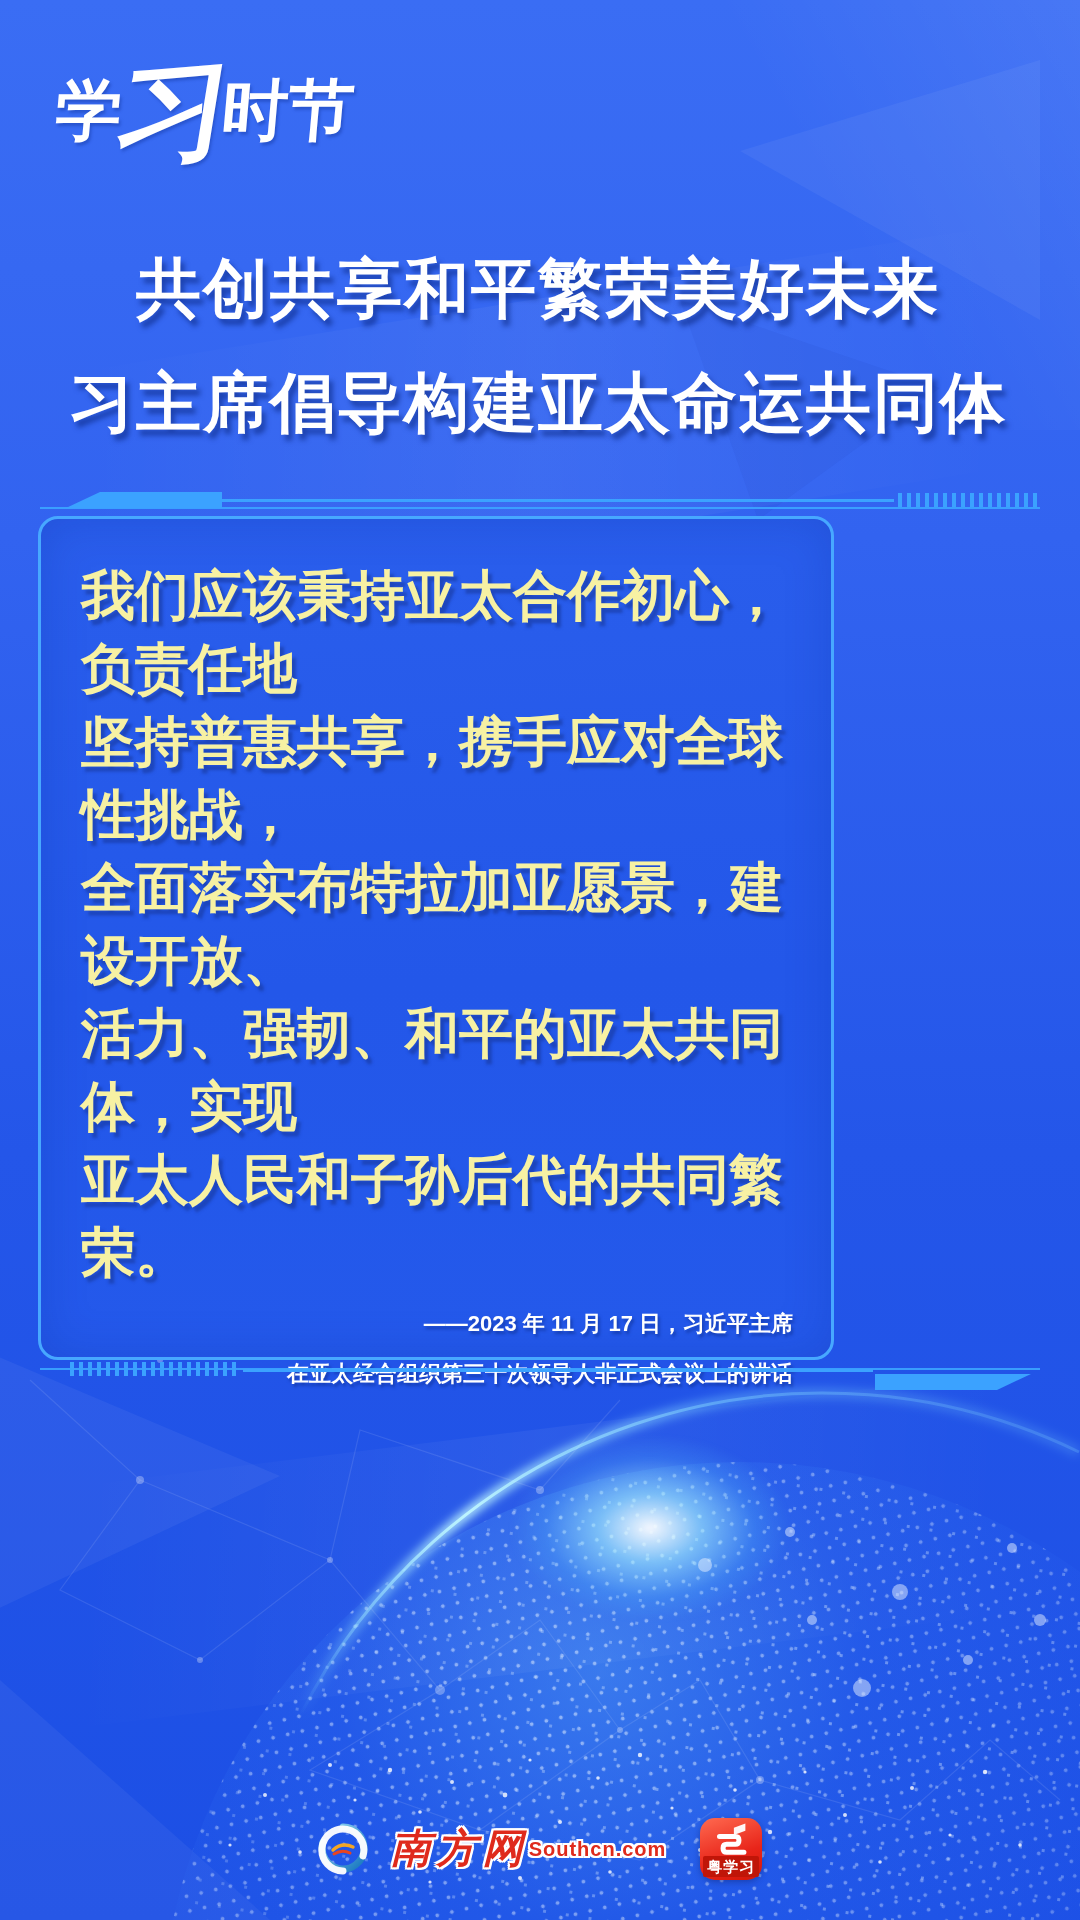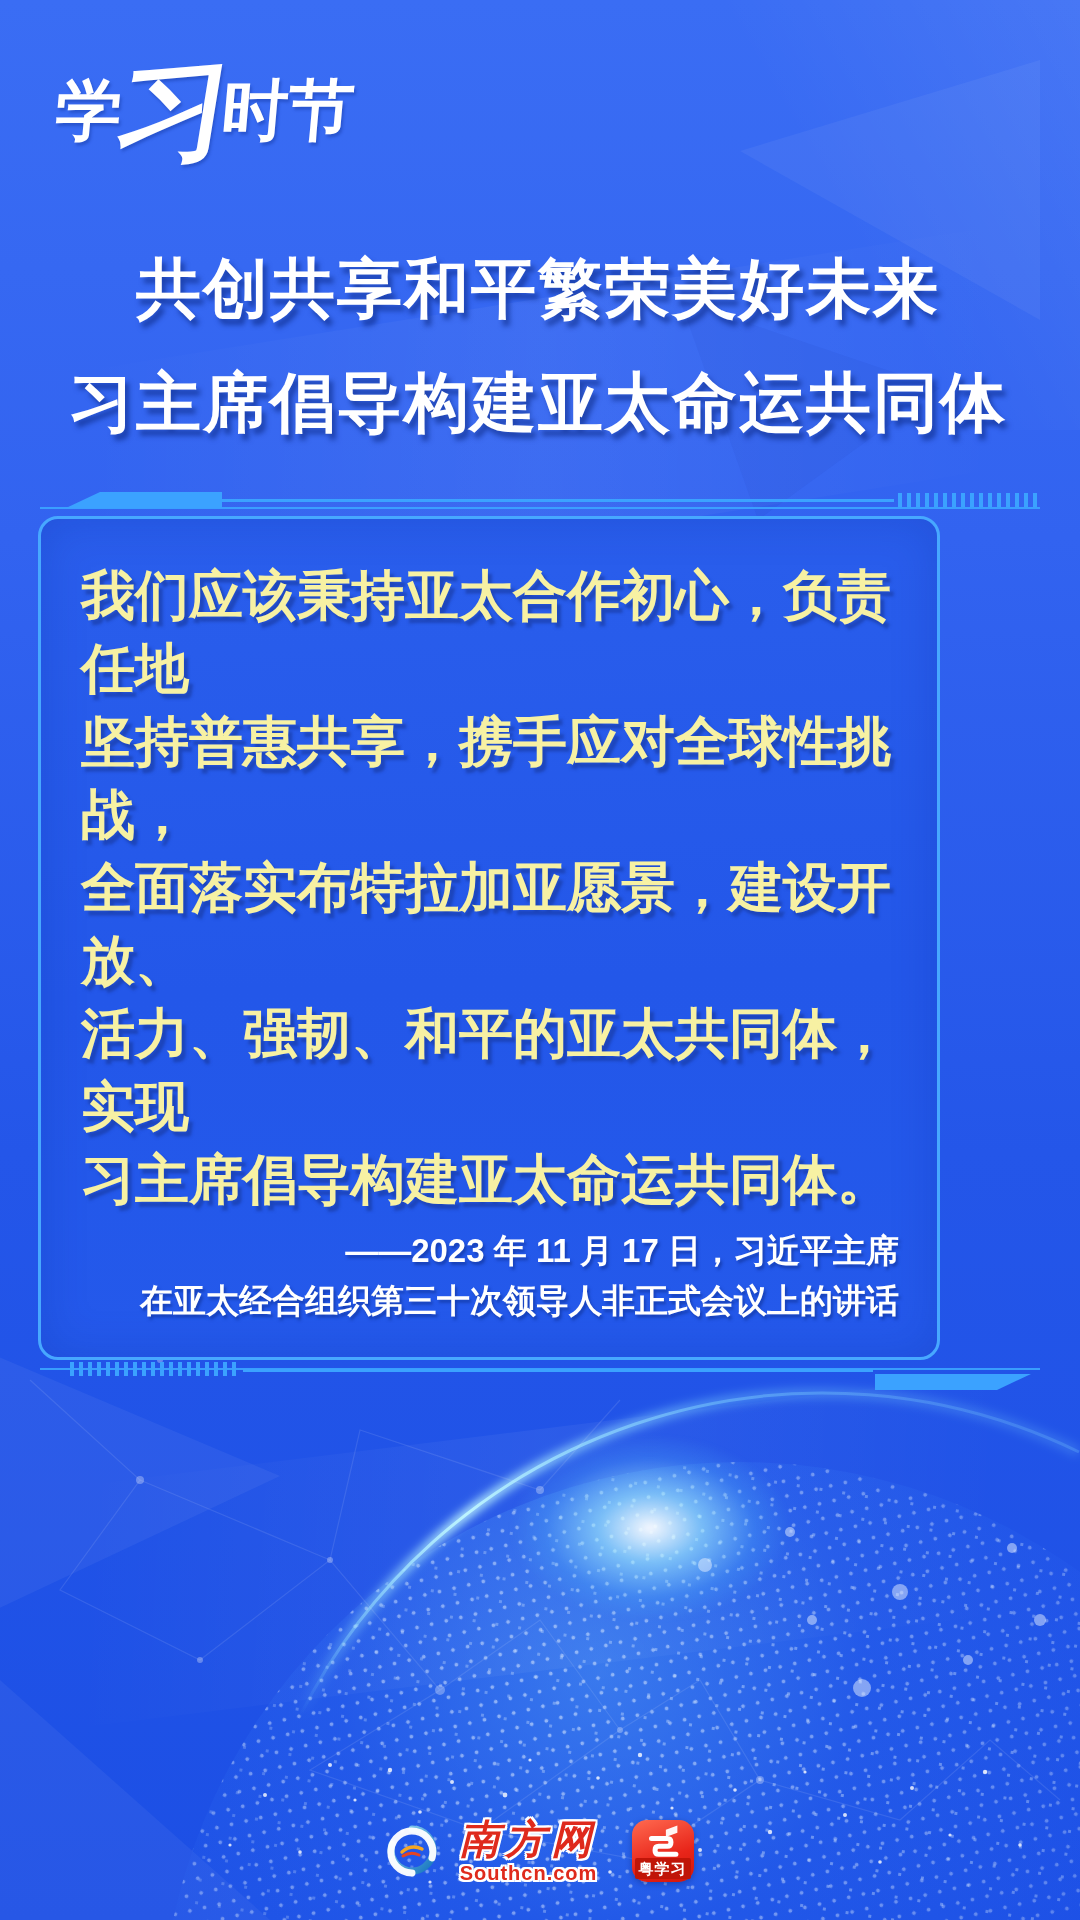--- a/index.html
+++ b/index.html
@@ -58,35 +58,35 @@
   
   .deco{position:absolute;background:#3BA2FF;pointer-events:none;}
   .tab-top{left:66px;top:492px;width:156px;height:16px;clip-path:polygon(34px 0,100% 0,100% 100%,0 100%);}
   .line-top-a{left:222px;top:499px;width:672px;height:3px;}
   .ticks-top{left:898px;top:493px;width:140px;height:14px;background:repeating-linear-gradient(90deg,#3BA2FF 0 4px,rgba(0,0,0,0) 4px 9px);}
   .line-top-b{left:40px;top:507px;width:1000px;height:2px;opacity:.95;}
   .line-bot-b{left:40px;top:1368px;width:1000px;height:2px;opacity:.95;}
   .ticks-bot{left:70px;top:1362px;width:168px;height:14px;background:repeating-linear-gradient(90deg,#3BA2FF 0 4px,rgba(0,0,0,0) 4px 9px);}
   .line-bot-a{left:243px;top:1369px;width:630px;height:3px;}
   .tab-bot{left:875px;top:1374px;width:156px;height:16px;clip-path:polygon(0 0,100% 0,calc(100% - 34px) 100%,0 100%);}
-  .card{position:absolute;left:38px;top:516px;width:902px;height:844px;box-sizing:border-box;
+  .card{position:absolute;left:38px;top:516px;width:796px;height:844px;box-sizing:border-box;
     border:3px solid #47A8FF;border-radius:20px;
     background:linear-gradient(178deg,#2A5EEC 0%,#2357E9 55%,#2459EB 100%);
     box-shadow:inset 0 0 46px rgba(10,40,150,.22);}
   .quote-paragraph{margin:40px 40px 0;color:#F7F1A3;font-weight:700;font-size:54px;line-height:73px;
     text-shadow:4px 5px 3px rgba(22,52,150,.55);letter-spacing:0;}
   .quote-highlights{margin-top:4px;text-align:center;color:#F7F1A3;font-weight:800;
     font-size:57px;line-height:72px;text-shadow:4px 5px 3px rgba(22,52,150,.55);}
   .attribution{margin-top:10px;padding-right:38px;text-align:right;color:#fff;font-weight:700;
-    font-size:33px;line-height:50px;text-shadow:2px 3px 3px rgba(10,40,130,.5);}
+    font-size:22px;line-height:50px;text-shadow:2px 3px 3px rgba(10,40,130,.5);}
   
   .footer{position:absolute;left:0;top:1818px;width:1080px;display:flex;justify-content:center;
     align-items:center;gap:34px;}
   .southcn{display:flex;align-items:center;gap:8px;}
-  .southcn-text{display:flex;flex-direction:column;align-items:center;margin-left:15px;}
+  .southcn-text{display:flex;flex-direction:row;align-items:center;margin-left:15px;}
   .outline-red{color:#DF2A1C;
     text-shadow:-2px -2px 0 #fff,2px -2px 0 #fff,-2px 2px 0 #fff,2px 2px 0 #fff,0 -2px 0 #fff,0 2px 0 #fff,-2px 0 0 #fff,2px 0 0 #fff;}
   .southcn-name{font-family:"Liberation Serif","DejaVu Serif",serif;font-style:italic;font-weight:900;
     font-size:40px;line-height:44px;letter-spacing:6px;}
   .southcn-domain{font-size:20px;font-weight:800;letter-spacing:1px;line-height:22px;}
   .yuexuexi{position:relative;width:62px;height:62px;border-radius:15px;
     background:linear-gradient(160deg,#FF6A50 0%,#E8251A 60%,#D31508 100%);
     box-shadow:0 2px 6px rgba(10,20,80,.35);}
   .yuexuexi-ribbon{position:absolute;left:3px;right:3px;bottom:3px;height:21px;border-radius:2px;
     background:#C01508;color:#fff;font-size:15px;font-weight:800;line-height:21px;text-align:center;
@@ -203,21 +203,21 @@
   <div class="deco line-top-a"></div>
   <div class="deco ticks-top"></div>
   <div class="deco line-top-b"></div>
 
   <section class="card">
     <div class="quote-paragraph">
       <div>我们应该秉持亚太合作初心，负责任地</div>
       <div>坚持普惠共享，携手应对全球性挑战，</div>
       <div>全面落实布特拉加亚愿景，建设开放、</div>
       <div>活力、强韧、和平的亚太共同体，实现</div>
-      <div>习主席倡导构建亚太命运共同体。</div>
+      <div>亚太人民和子孙后代的共同繁荣。</div>
     </div>
     <div class="attribution">
       <div>——2023 年 11 月 17 日，习近平主席</div>
       <div>在亚太经合组织第三十次领导人非正式会议上的讲话</div>
     </div>
   </section>
 
   <div class="deco line-bot-b"></div>
   <div class="deco ticks-bot"></div>
   <div class="deco line-bot-a"></div>

